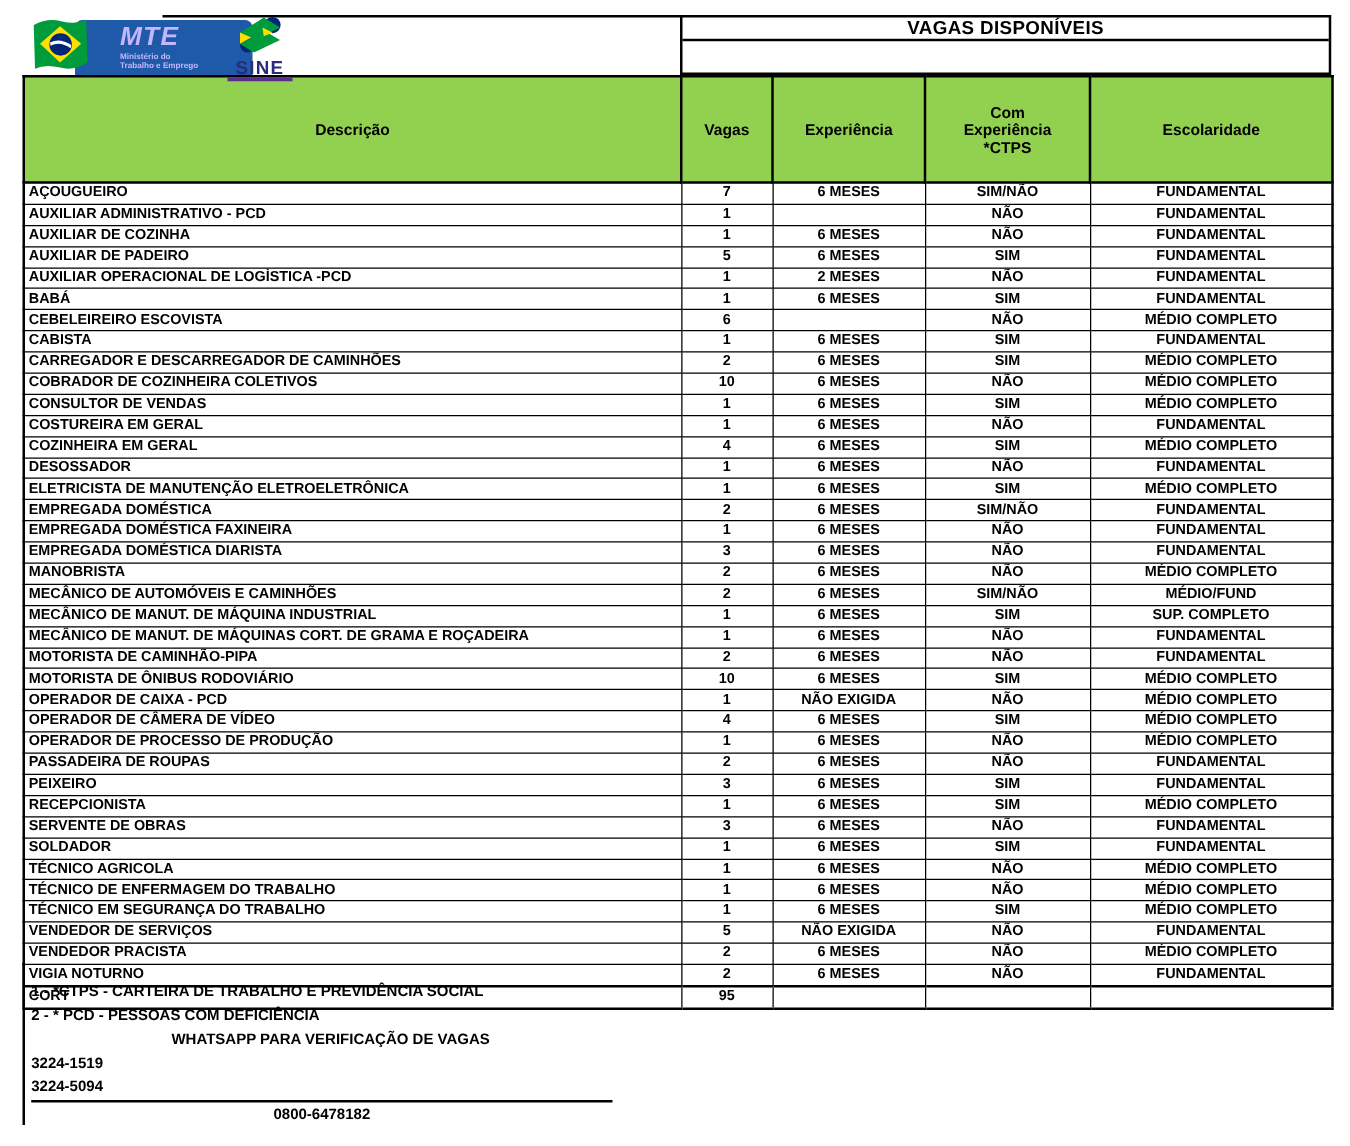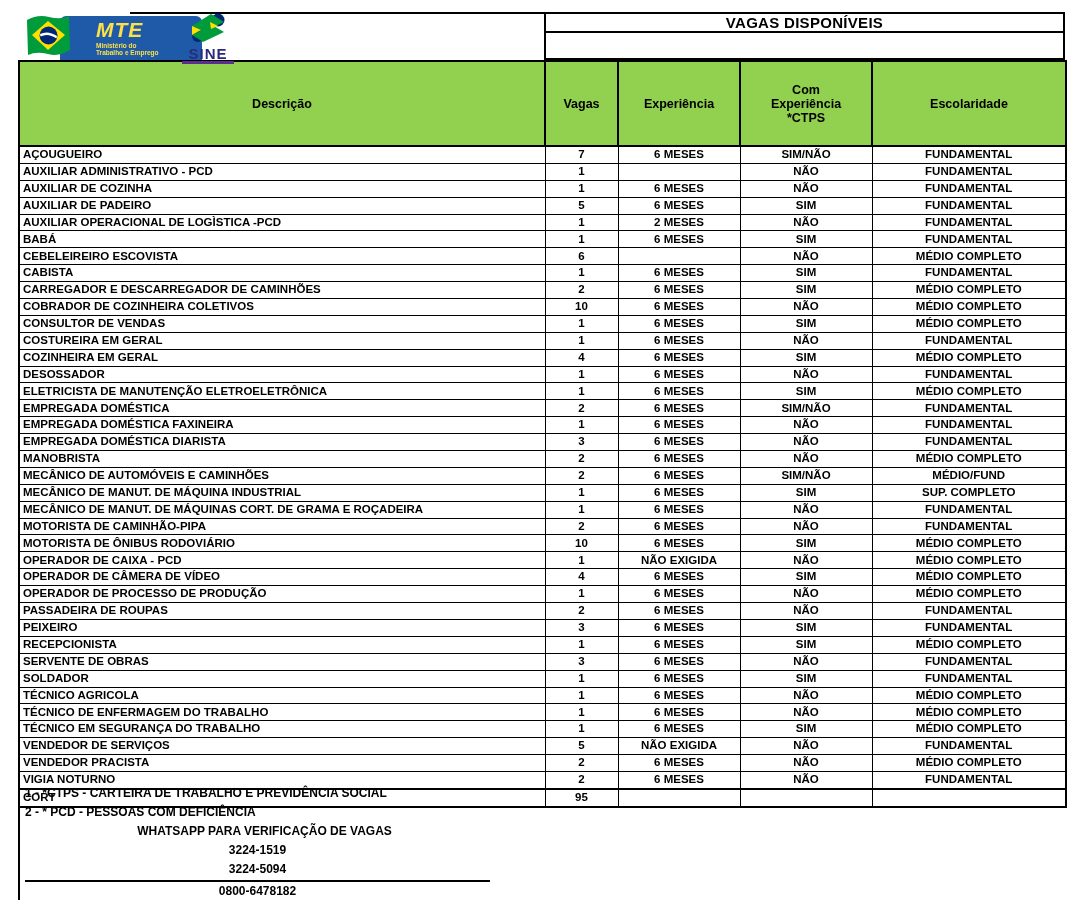--- a/index.html
+++ b/index.html
@@ -11,21 +11,21 @@
     position:relative;width:1080px;height:917px;background:#fff;overflow:hidden;
     font-family:"Liberation Sans",sans-serif;color:#000;font-weight:bold;
   }
   
   .top-band{position:absolute;left:18px;top:12px;width:1047px;height:48px;display:flex;}
   .logo-cell{position:relative;width:526px;height:100%;}
   .logo-topline{position:absolute;left:112px;top:0;right:0;height:2px;background:var(--border);}
   .mte-logo{position:absolute;left:0;top:0;width:190px;height:48px;}
   .mte-box{
     position:absolute;left:42px;top:4px;width:142px;height:52px;background:var(--mte-blue);
-    border-radius:6px;color:#fde047;padding:3px 0 0 36px;box-sizing:border-box;line-height:1;
+    border-radius:6px;color:#c4b5fd;padding:3px 0 0 36px;box-sizing:border-box;line-height:1;
   }
   .mte-acronym{font-size:21px;font-style:italic;letter-spacing:1px;}
   .mte-ministry{font-size:6.5px;line-height:7px;white-space:pre-line;margin-top:2px;}
   .mte-flag{position:absolute;left:6px;top:2px;z-index:2;}
   .sine-logo{position:absolute;left:158px;top:1px;width:64px;height:48px;text-align:center;z-index:3;}
   .sine-name{font-size:15px;color:var(--sine-navy);line-height:13px;letter-spacing:1px;}
   .sine-strip{height:3px;background:#5B2D8E;margin:1px 6px 0 6px;}
   .title-cell{flex:1;border:2px solid var(--border);display:flex;flex-direction:column;box-sizing:border-box;gap:28px;}
   .title-row{flex:1;display:flex;align-items:center;justify-content:center;font-size:15px;border-bottom:2px solid var(--border);letter-spacing:.3px;}
   .date-row{flex:1;display:flex;align-items:center;justify-content:center;font-size:14px;}
@@ -44,21 +44,21 @@
   }
   table.vagas td.left{text-align:left;padding-left:3px;}
   tr.total-row td{border-top:2px solid var(--border);border-bottom:2px solid var(--border);}
   
   .footer{
     position:absolute;left:18px;top:770px;width:472px;border-left:2px solid var(--border);
     padding:14px 0 0 5px;box-sizing:border-box;font-size:12px;
   }
   .note{line-height:19px;}
   .whatsapp{line-height:19px;text-align:center;padding-left:14px;}
-  .phone{line-height:19px;text-align:center;}
+  .phone{line-height:19px;}
   .phones-block{border-bottom:2px solid var(--border);padding-bottom:1px;}
   .phone-0800{line-height:18px;text-align:center;}
 </style>
 </head>
 <body>
 
 <div class="doc">
 
   <div class="top-band">
     <div class="logo-cell">

